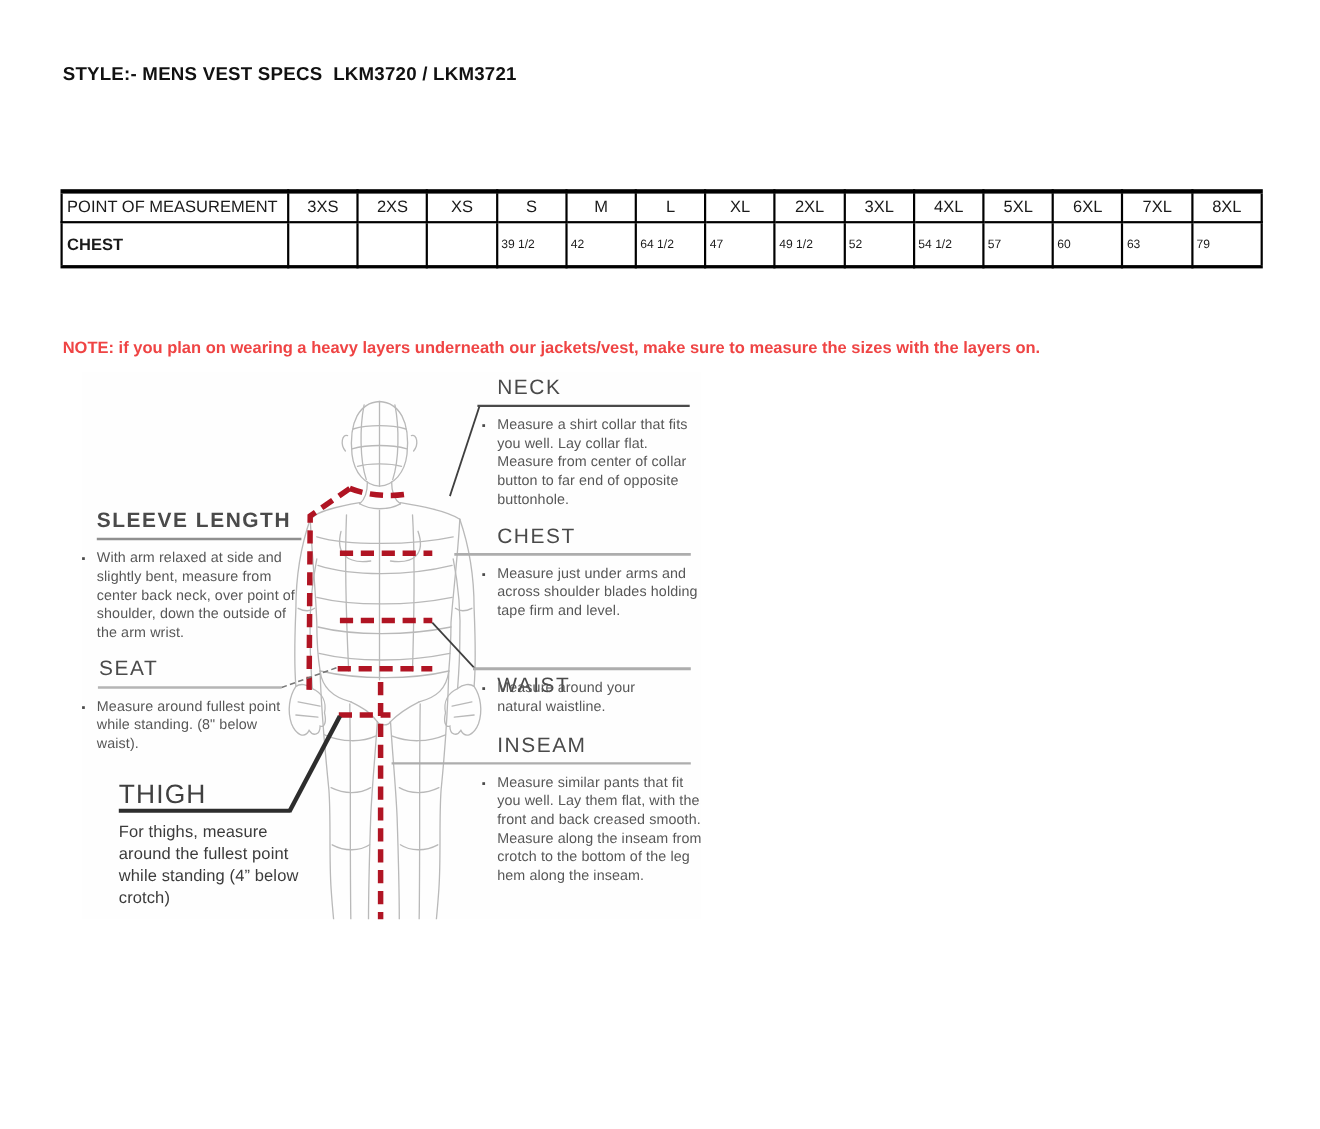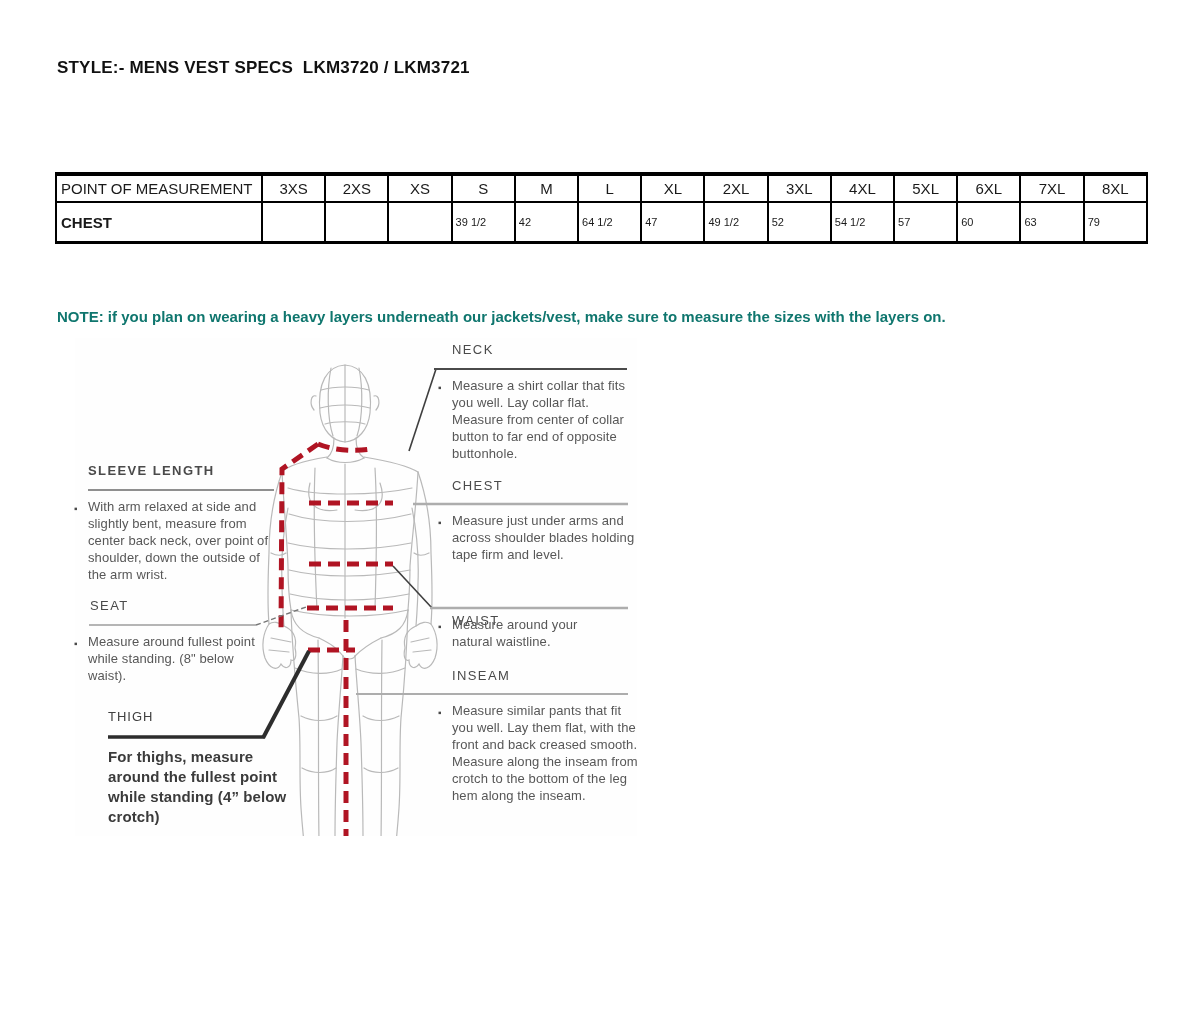--- a/index.html
+++ b/index.html
@@ -7,53 +7,53 @@
     position:relative;width:1200px;height:836px;background:#ffffff;
     font-family:"Liberation Sans", sans-serif;color:#1a1a1a;overflow:hidden;
   }
   
   .doc-title{
     position:absolute;left:57px;top:58px;font-size:17px;font-weight:bold;
     letter-spacing:.2px;white-space:pre-wrap;color:#111;
   }
   .doc-note{
     position:absolute;left:57px;top:308px;font-size:15px;font-weight:bold;
-    color:#0f766e;white-space:pre-wrap;
+    color:#ef4444;white-space:pre-wrap;
   }
   
   .size-table{
     position:absolute;left:55px;top:172px;width:1093px;
     border-collapse:collapse;table-layout:fixed;
     border:2px solid #000;border-top-width:4px;border-bottom-width:3px;
   }
   .size-table th,.size-table td{
     border:2px solid #000;padding:0 3px;font-size:15px;overflow:hidden;
     white-space:nowrap;
   }
   .size-table th{height:25px;font-weight:normal;text-align:center;}
   .size-table th.pom{text-align:left;padding-left:4px;}
   .size-table td{height:38px;text-align:left;font-weight:normal;font-size:11px;}
   .size-table td.rowlabel{text-align:left;font-weight:bold;padding-left:4px;font-size:15px;}
   .size-table col.c-first{width:206px;}
   
   .diagram{position:absolute;left:75px;top:338px;width:562px;height:540px;background:#fefefe;}
   .diagram svg{position:absolute;left:0;top:0;}
   .sec-title{
-    position:absolute;font-size:13px;color:#4a4a4a;letter-spacing:1.4px;
+    position:absolute;font-size:19px;color:#4a4a4a;letter-spacing:1.4px;
     font-weight:normal;white-space:nowrap;
   }
   .sec-text{
     position:absolute;font-size:13px;line-height:17px;color:#575757;
     letter-spacing:.1px;
   }
   .bullet{
     position:absolute;left:-14px;top:2px;font-size:10px;color:#4a4a4a;
   }
   .sec-text .inner{display:block;}
-  .thigh-title{font-size:13px;letter-spacing:1px;color:#404040;}
+  .thigh-title{font-size:24px;letter-spacing:1px;color:#404040;}
   .thigh-text{font-size:15px;line-height:20px;color:#3b3b3b;letter-spacing:.1px;}
 </style>
 </head>
 <body>
 
 <div id="page">
 
   <div class="doc-title">STYLE:- MENS VEST SPECS  LKM3720 / LKM3721</div>
 
   <table class="size-table">
@@ -246,18 +246,18 @@
       <span class="inner">With arm relaxed at side and slightly bent, measure from center back neck, over point of shoulder, down the outside of the arm wrist.</span>
     </div>
 
     <div class="sec-title" style="left:15px;top:260px;">SEAT</div>
     <div class="sec-text" style="left:13px;top:295px;width:170px;">
       <span class="bullet">▪</span>
       <span class="inner">Measure around fullest point while standing. (8" below waist).</span>
     </div>
 
     <div class="sec-title thigh-title" style="left:33px;top:371px;">THIGH</div>
-    <div class="sec-text thigh-text" style="left:33px;top:409px;width:180px;font-weight:bold;">
+    <div class="sec-text thigh-text" style="left:33px;top:409px;width:180px;">
       <span class="inner">For thighs, measure around the fullest point while standing (4” below crotch)</span>
     </div>
 
   </div>
 </div>
 
 </body></html>

